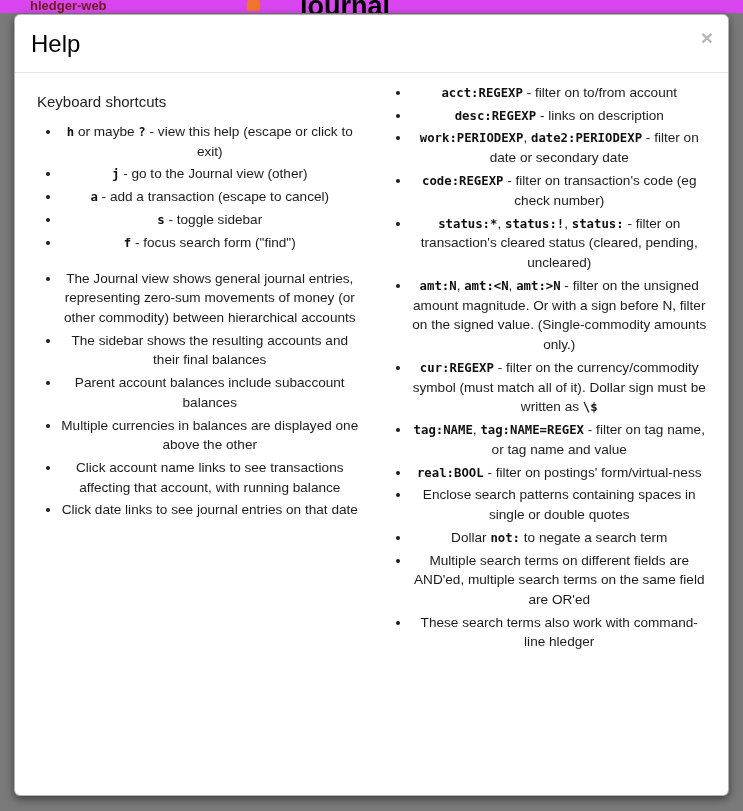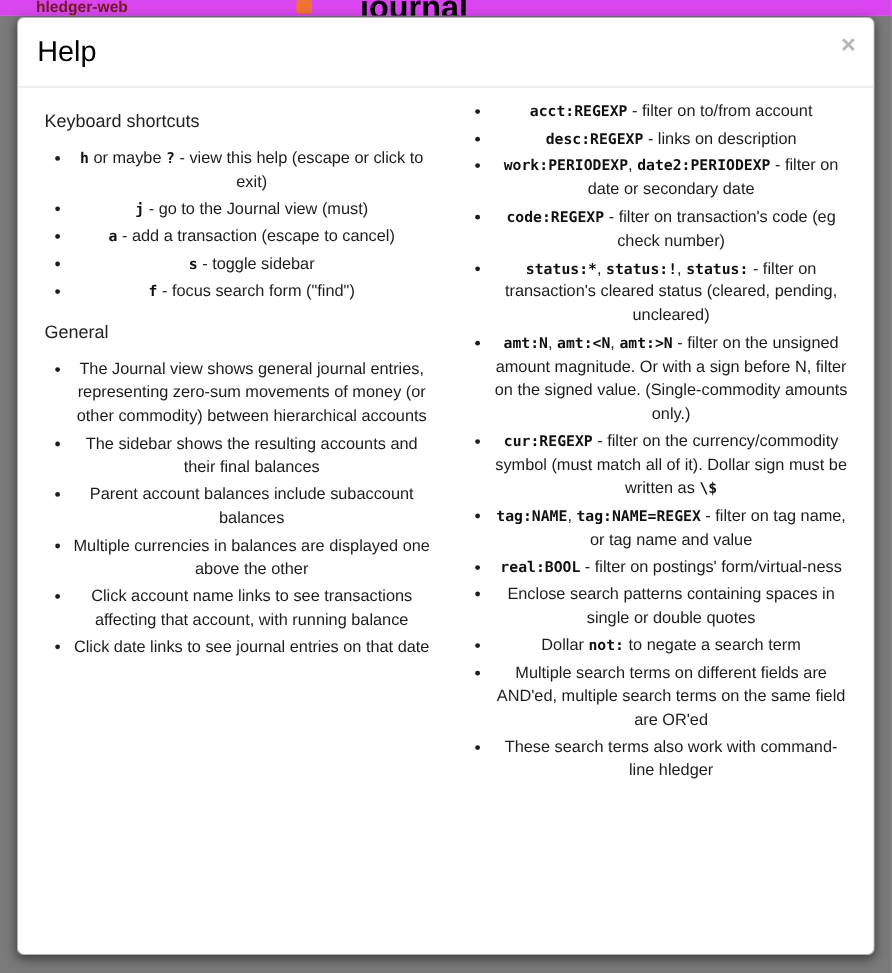--- a/index.html
+++ b/index.html
@@ -47,26 +47,25 @@
     <div class="modal">
       <div class="modal-header">
         <div class="modal-title">Help</div>
         <span class="close-x">×</span>
       </div>
       <div class="modal-body">
         <div class="col">
             <div class="section-heading">Keyboard shortcuts</div>
             <ul class="help-list">
               <li><span class="code">h</span><span> or maybe </span><span class="code">?</span><span> - view this help (escape or click to exit)</span></li>
-              <li><span class="code">j</span><span> - go to the Journal view (must)</span></li>
+              <li><span class="code">j</span><span> - go to the Journal view (other)</span></li>
               <li><span class="code">a</span><span> - add a transaction (escape to cancel)</span></li>
               <li><span class="code">s</span><span> - toggle sidebar</span></li>
               <li><span class="code">f</span><span> - focus search form ("find")</span></li>
             </ul>
-            <div class="section-heading">General</div>
             <ul class="help-list">
               <li><span>The Journal view shows general journal entries, representing zero-sum movements of money (or other commodity) between hierarchical accounts</span></li>
               <li><span>The sidebar shows the resulting accounts and their final balances</span></li>
               <li><span>Parent account balances include subaccount balances</span></li>
               <li><span>Multiple currencies in balances are displayed one above the other</span></li>
               <li><span>Click account name links to see transactions affecting that account, with running balance</span></li>
               <li><span>Click date links to see journal entries on that date</span></li>
             </ul>
           </div>
         <div class="col">

